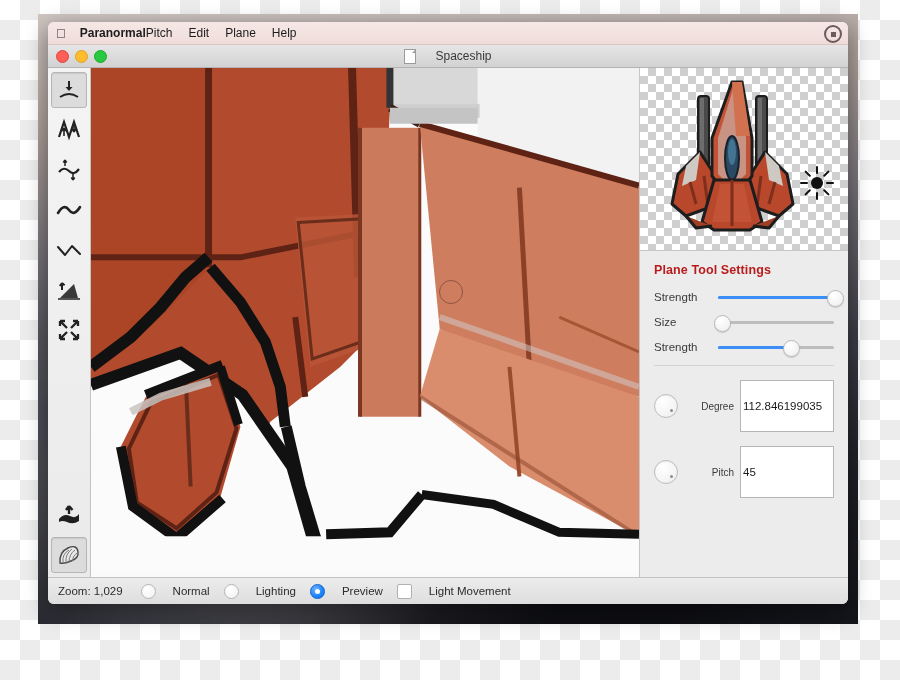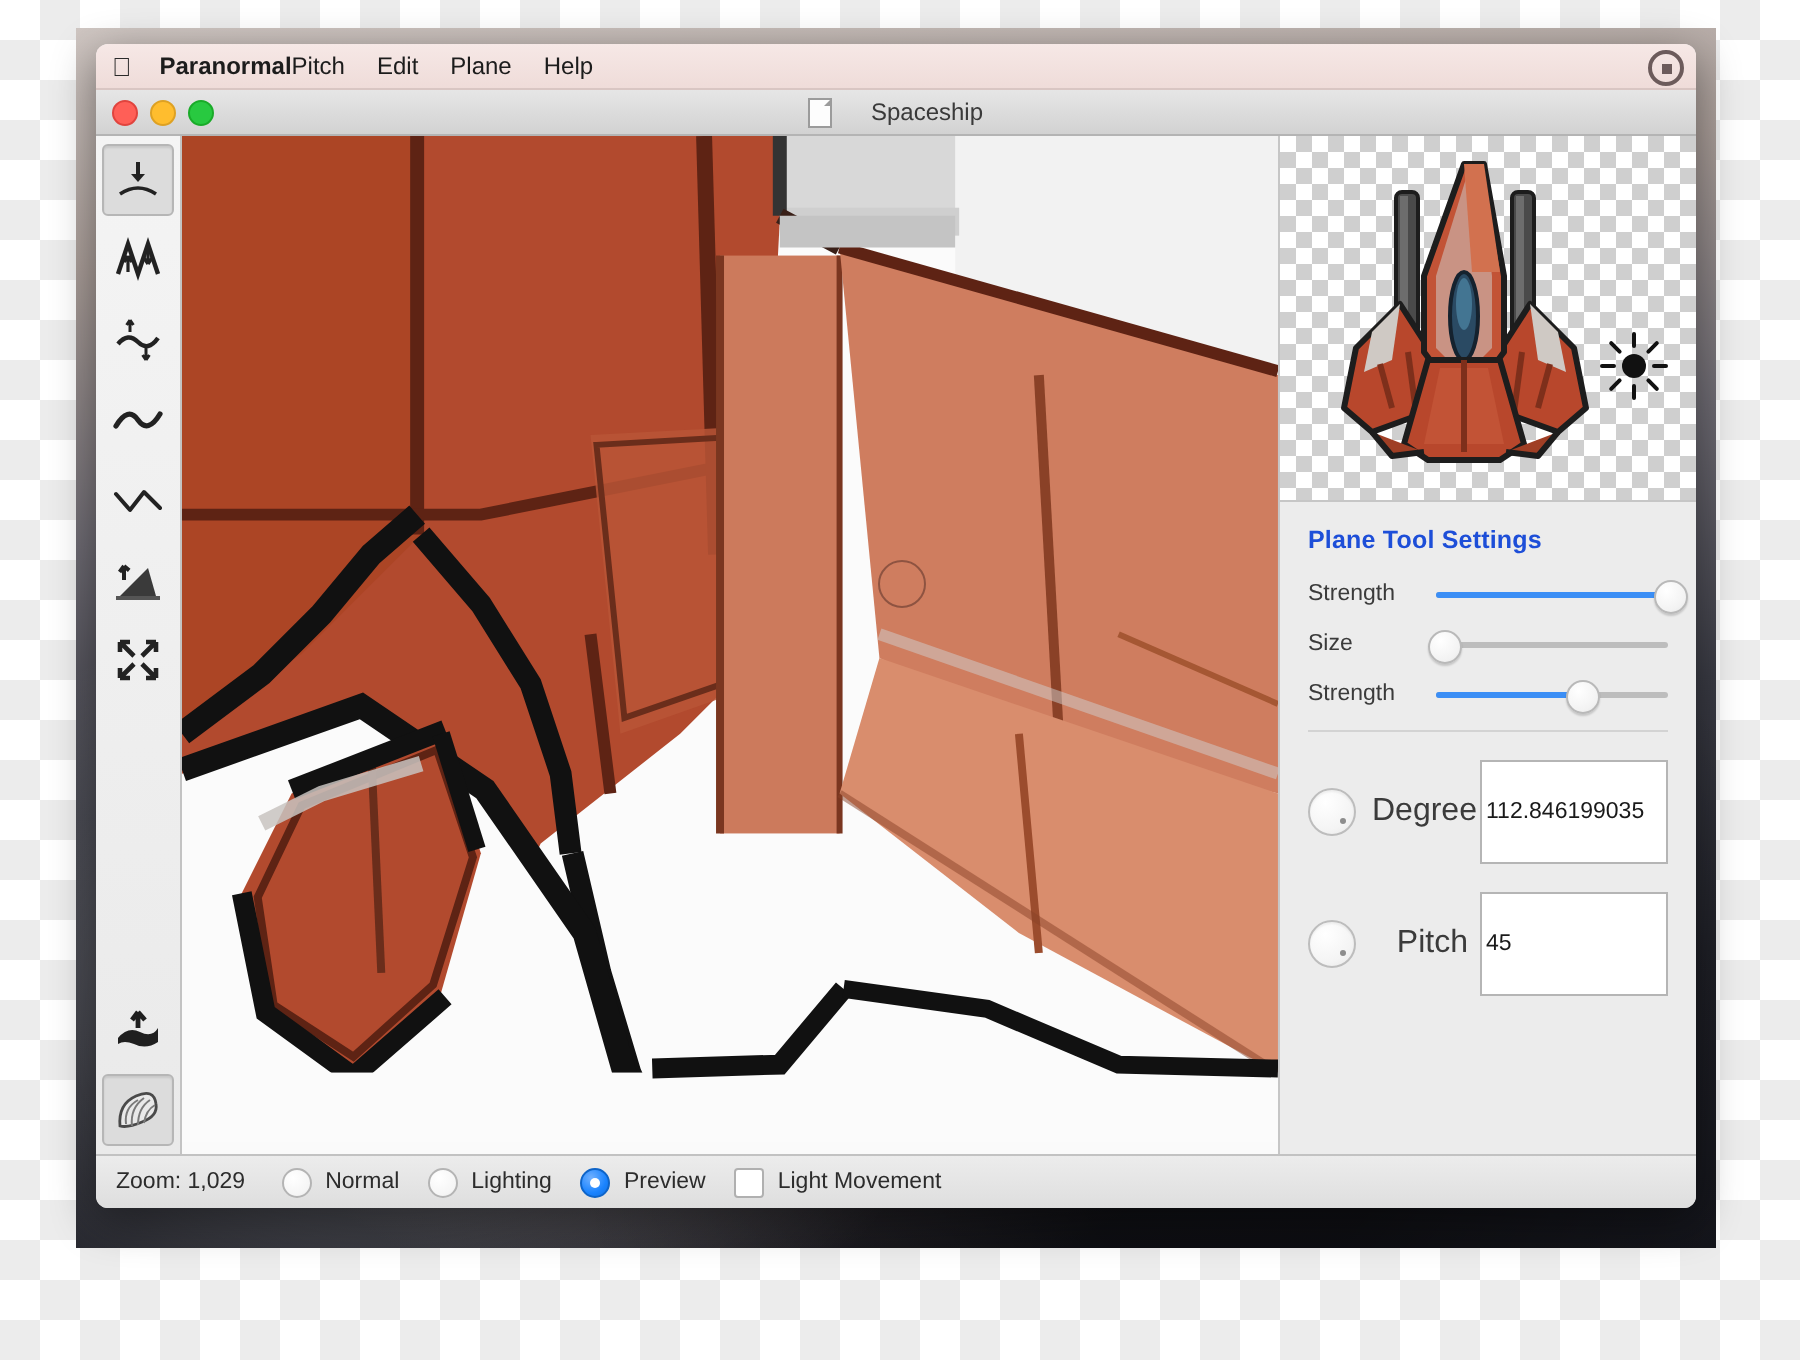--- a/index.html
+++ b/index.html
@@ -179,21 +179,21 @@
     overflow:hidden;
   }
   .preview .ship { position:absolute; left:16px; top:8px; }
   .sun { position:absolute; right:12px; top:96px; }
 
   .settings { padding: 12px 14px 0 14px; }
   .settings h3 {
     margin: 0 0 12px 0;
     font-size: 12.5px;
     font-weight: bold;
-    color: #1d4ed8;
+    color: #b91c1c;
     letter-spacing: .1px;
   }
   .srow { display:flex; align-items:center; margin-bottom: 9px; }
   .slabel { width: 64px; font-size: 11.5px; color:#3b3b3b; }
   .slider {
     flex: 1 1 auto;
     height: 16px;
     position: relative;
   }
   .track {
@@ -222,21 +222,21 @@
     border:1px solid #bdbdbd;
     box-shadow: inset 0 1px 1px rgba(0,0,0,.05);
     position:relative;
     flex: 0 0 auto;
   }
   .dial i {
     position:absolute; width:3px; height:3px; border-radius:50%;
     background:#8c8c8c; right:4px; bottom:5px;
   }
   .flabel {
-    font-size: 16px; color:#3b3b3b;
+    font-size: 10px; color:#3b3b3b;
     margin: 0 6px 0 8px;
     text-align:right;
   }
   .flabel.deg { width: 48px; }
   .flabel.pit { width: 48px; }
   .tfield {
     flex: 1 1 auto;
     height: 18px;
     background:#fff;
     border:1px solid #b5b5b5;
@@ -254,21 +254,21 @@
     background: linear-gradient(180deg,#ececec 0%, #dedede 100%);
     border-top: 1px solid #c2c2c2;
     display:flex; align-items:center;
     padding-left: 10px;
     gap: 14px;
     font-size: 11.5px;
     color: #2c2c2c;
     flex: 0 0 auto;
   }
   .zoomlabel { margin-right: 4px; }
-  .radio-item, .check-item { display:flex; align-items:center; gap:7px; }
+  .radio-item, .check-item { display:flex; align-items:center; gap:17px; }
   .radio {
     width:13px;height:13px;border-radius:50%;
     background: radial-gradient(circle at 35% 30%, #fff 0%, #f5f5f5 70%, #e8e8e8 100%);
     border:1px solid #b4b4b4;
     position:relative;
   }
   .radio.on {
     background: radial-gradient(circle at 35% 30%, #6fb0ff 0%, #1b84ff 60%, #0f6fe0 100%);
     border:1px solid #0e64c8;
   }

